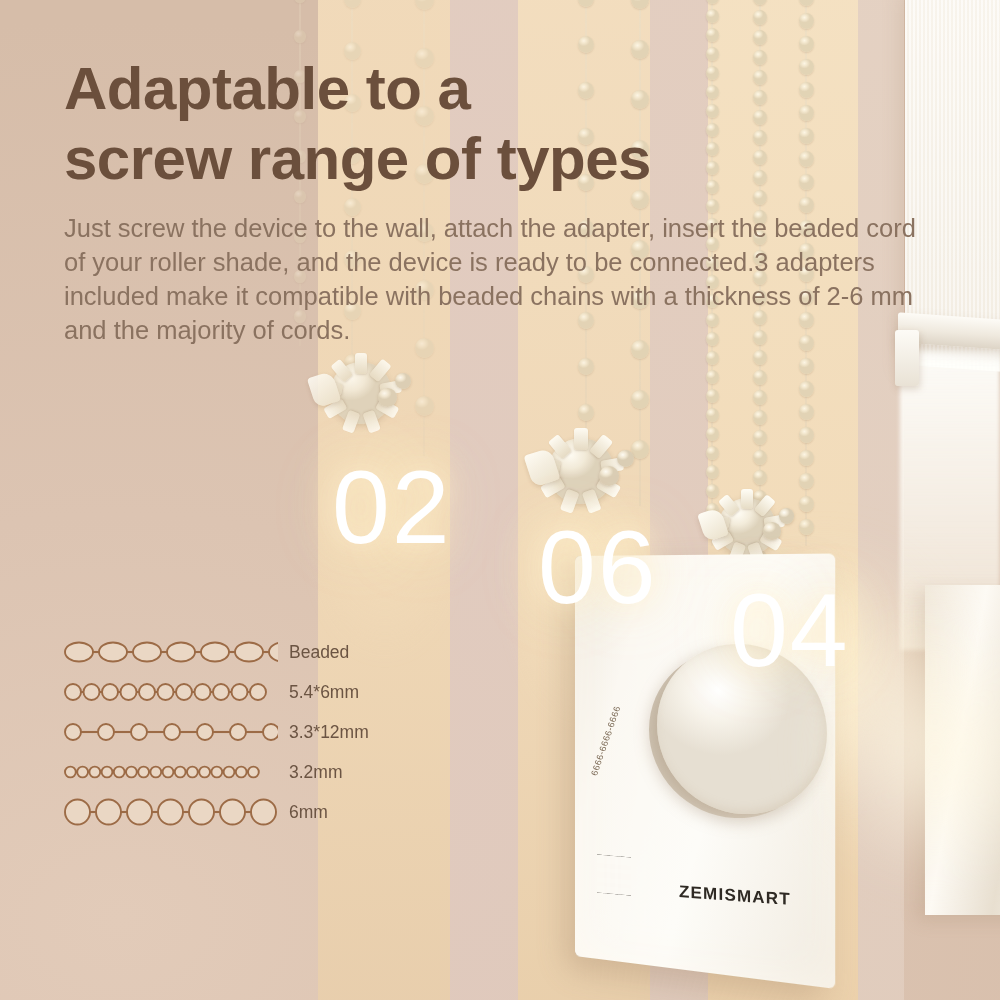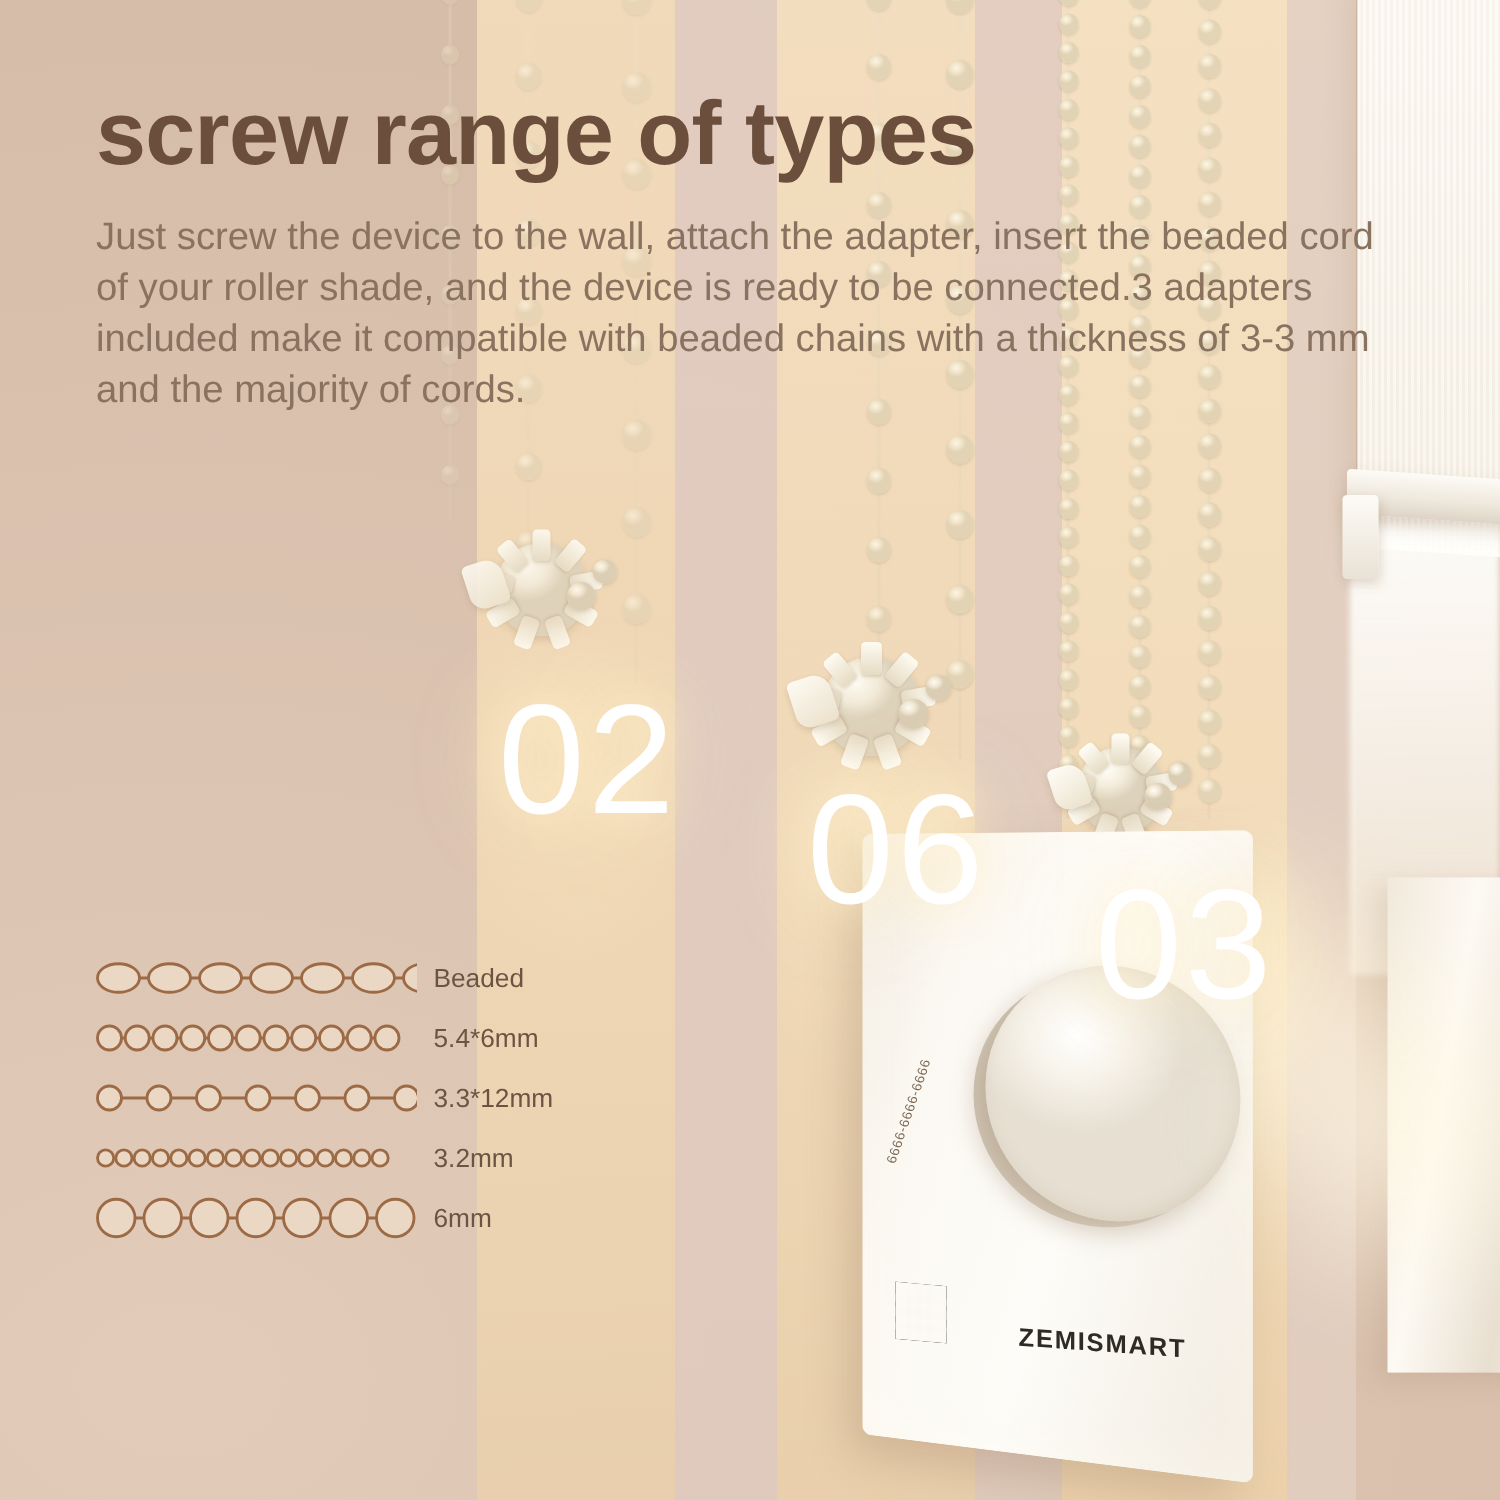--- a/index.html
+++ b/index.html
@@ -455,28 +455,29 @@
     <div class="dial"></div>
     <div class="serial">6666-6666-6666</div>
     <div class="qr"></div>
     <div class="brandmark">ZEMISMART</div>
   </div>
 
   <div class="glow g2"></div>
 
   <div class="step s1">02</div>
   <div class="step s2">06</div>
-  <div class="step s3">03</div>
+  <div class="step s3">04</div>
 </div>
 
 <div id="copy">
   <h1 class="title">
+    <span>Adaptable to a</span>
     <span>screw range of types</span>
   </h1>
-  <p class="body">Just screw the device to the wall, attach the adapter, insert the beaded cord of your roller shade, and the device is ready to be connected.3 adapters included make it compatible with beaded chains with a thickness of 3-3 mm and the majority of cords.</p>
+  <p class="body">Just screw the device to the wall, attach the adapter, insert the beaded cord of your roller shade, and the device is ready to be connected.3 adapters included make it compatible with beaded chains with a thickness of 2-6 mm and the majority of cords.</p>
 </div>
 
 <div id="legend">
   <div id="legend-rows">
       <div class="lrow">
         <div class="lchain">
           <svg width="215" height="30" viewBox="0 0 215 30">
             <line x1="30" y1="15" x2="36" y2="15" stroke="#9c6b46" stroke-width="2.1"></line>
             <line x1="64" y1="15" x2="70" y2="15" stroke="#9c6b46" stroke-width="2.1"></line>
             <line x1="98" y1="15" x2="104" y2="15" stroke="#9c6b46" stroke-width="2.1"></line>

